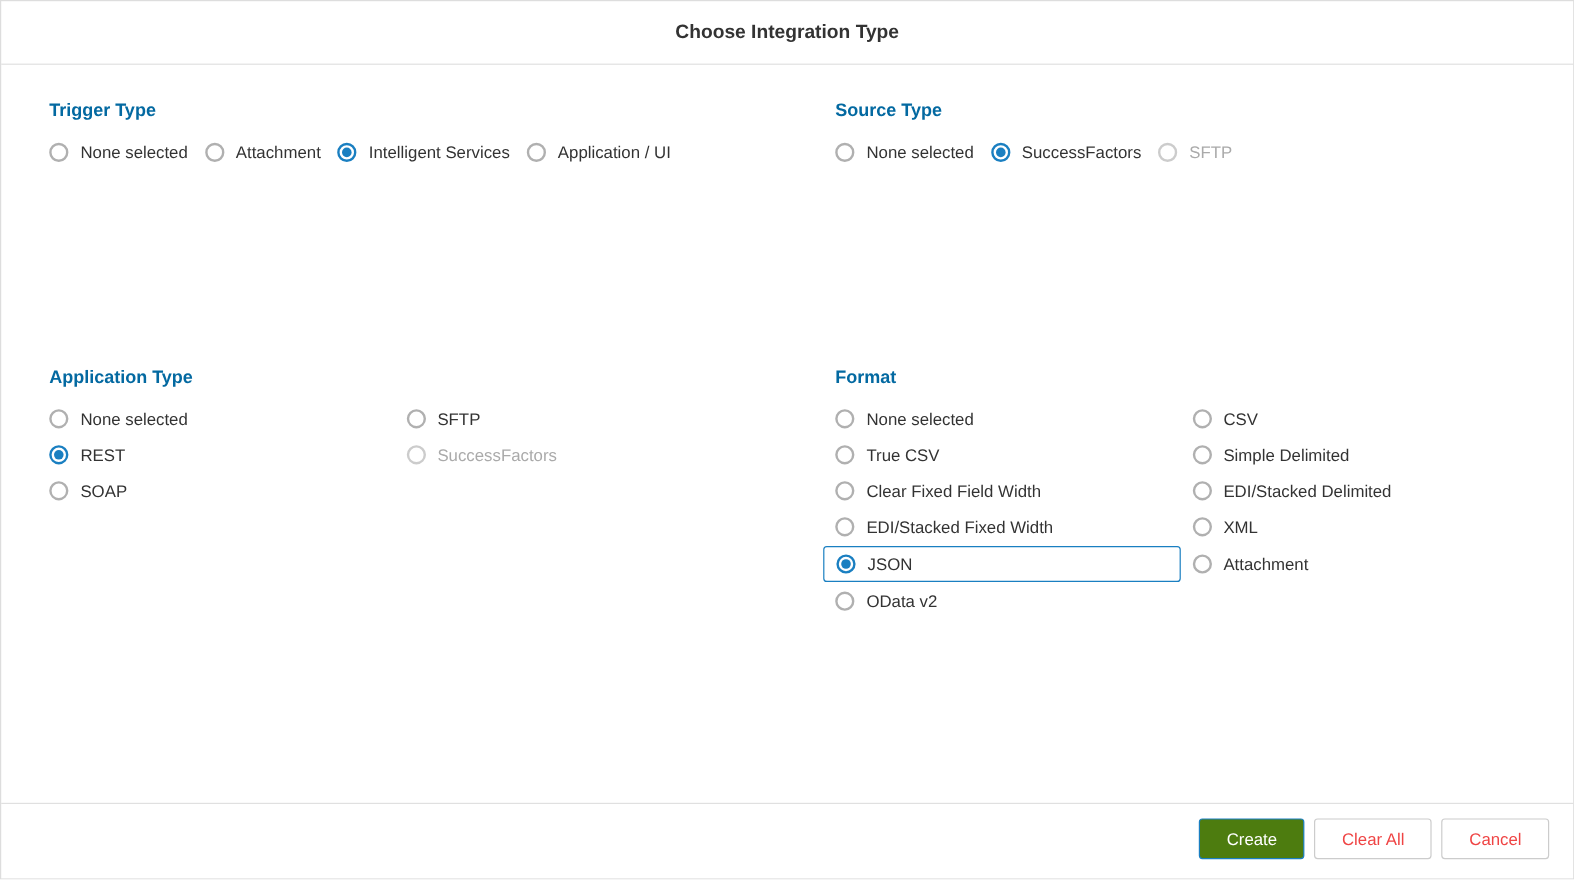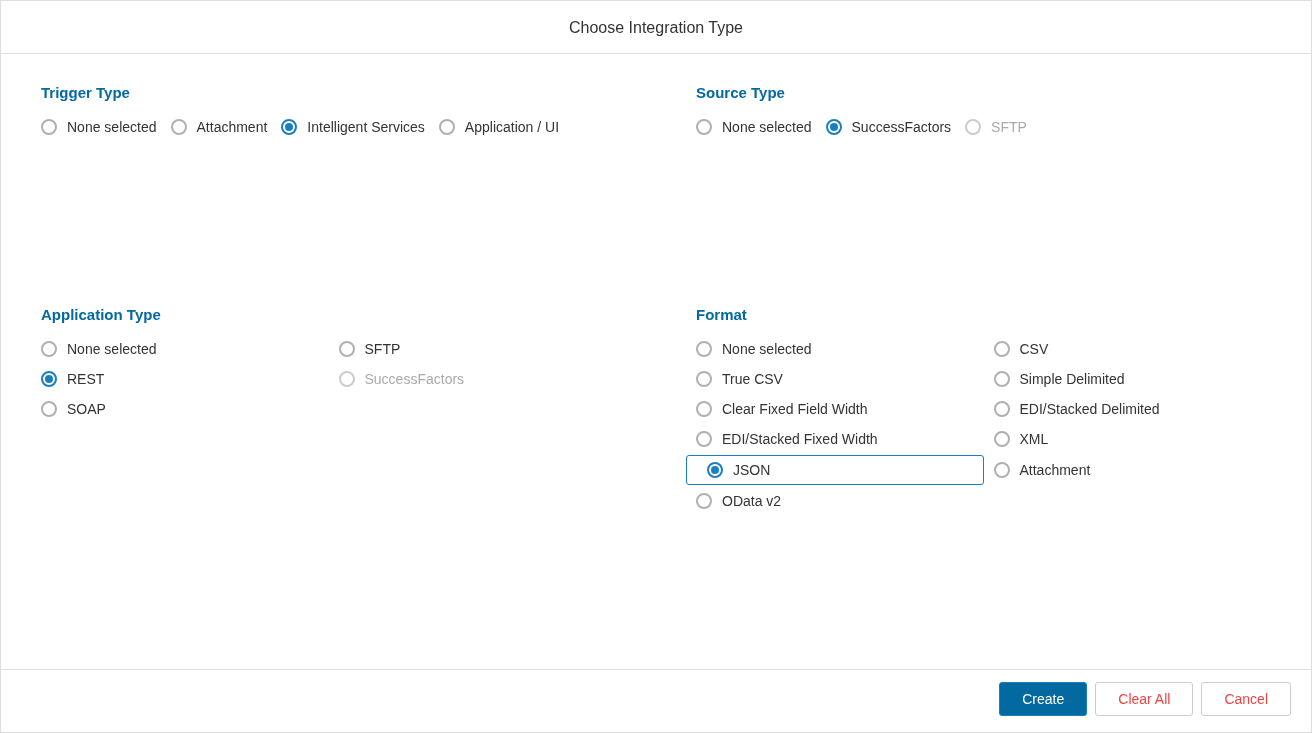--- a/index.html
+++ b/index.html
@@ -18,21 +18,21 @@
       display: flex;
       flex-direction: column;
       border: 1px solid #ddd;
       background: #fff;
     }
     .dialog-header {
       padding: 18px 0 16px;
       text-align: center;
       border-bottom: 1px solid #e0e0e0;
       font-size: 16px;
-      font-weight: 400;
+      font-weight: 700;
       color: #333;
     }
     .dialog-body {
       flex: 1;
       padding: 30px 40px 20px 40px;
       display: grid;
       grid-template-columns: 1fr 1fr;
       grid-template-rows: auto auto;
       column-gap: 80px;
       row-gap: 30px;
@@ -101,21 +101,21 @@
     .format-section .radio-group {
       display: grid;
       grid-template-columns: 1fr 1fr;
       column-gap: 20px;
       row-gap: 14px;
     }
     
     .radio-item.selected-highlight {
       background: #fff;
       border: 1px solid #1a7fc1;
-      padding: 6px 20px;
+      padding: 6px 10px;
       margin: -6px -10px;
       border-radius: 3px;
     }
     
     .destination-section .radio-group {
       display: grid;
       grid-template-columns: 1fr 1fr;
       column-gap: 20px;
       row-gap: 14px;
     }
@@ -130,21 +130,21 @@
     .btn {
       padding: 8px 22px;
       font-size: 14px;
       border-radius: 3px;
       cursor: pointer;
       border: 1px solid #ccc;
       background: #fff;
       color: #ef4444;
     }
     .btn-primary {
-      background: #0369a1;
+      background: #4d7c0f;
       color: #fff;
       border-color: #1a7fc1;
     }
   </style>
 </head>
 <body>
 
 <div class="dialog">
   <div class="dialog-header">
     <span>Choose Integration Type</span>

